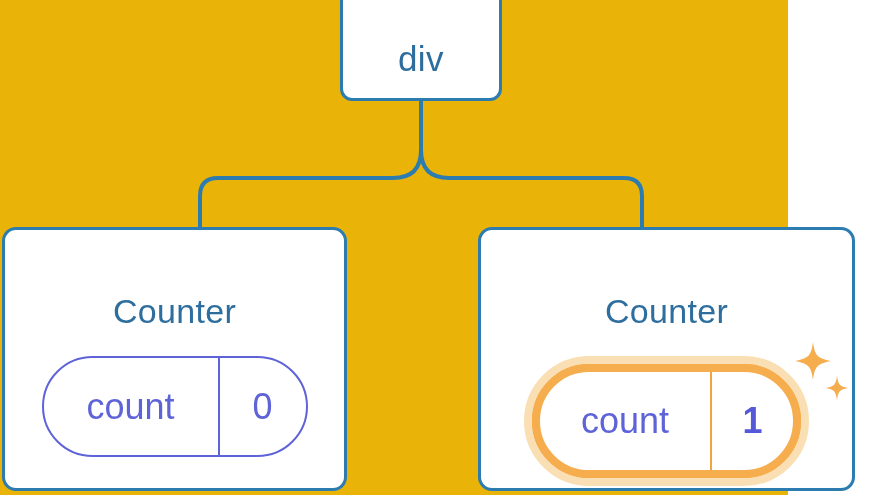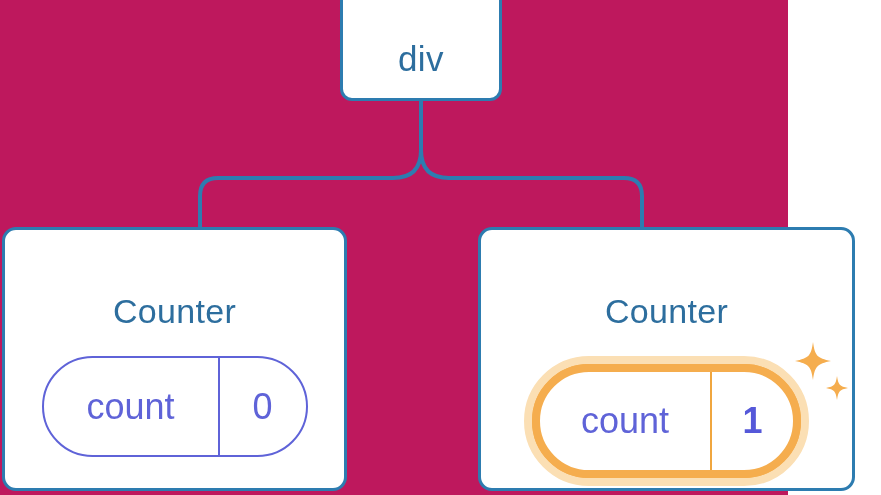--- a/index.html
+++ b/index.html
@@ -10,21 +10,21 @@
   body {
     width: 881px;
     height: 495px;
     overflow: hidden;
     font-family: "Liberation Sans", sans-serif;
   }
   #stage {
     position: relative;
     width: 788px;
     height: 495px;
-    background: #be185d;
+    background: #eab308;
   }
 
   
   #connectors {
     position: absolute;
     left: 0;
     top: 0;
     width: 881px;
     height: 495px;
     z-index: 1;

